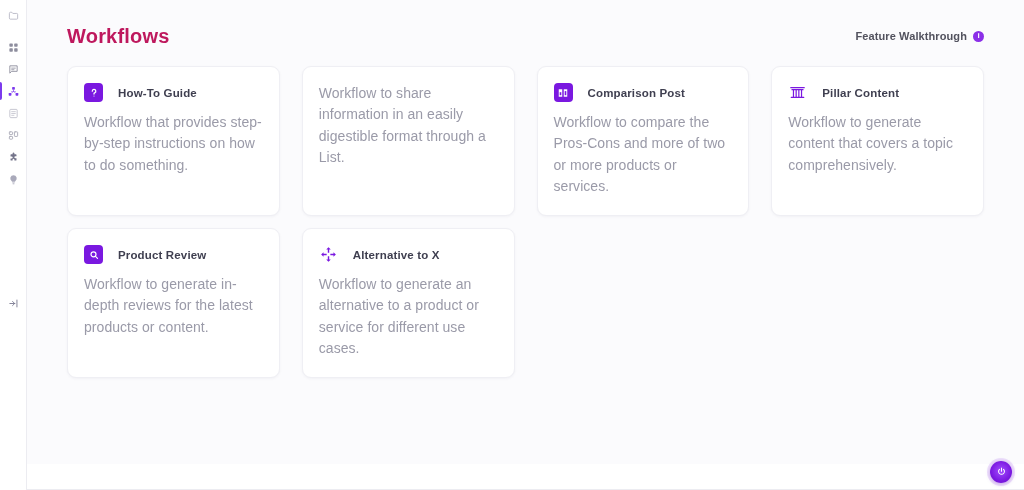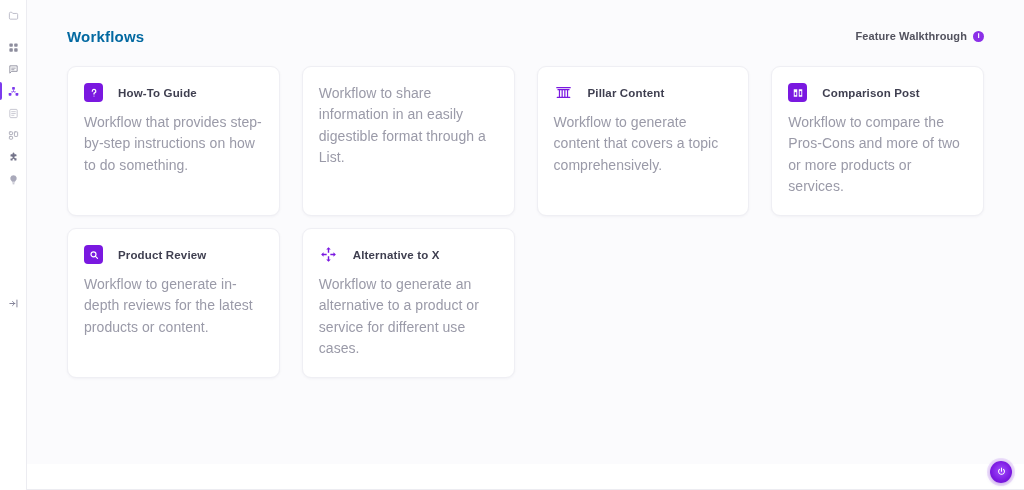--- a/index.html
+++ b/index.html
@@ -90,23 +90,23 @@
 
   
   .page-head {
     display: flex;
     align-items: center;
     justify-content: space-between;
     height: 28px;
     margin-bottom: 16px;
   }
   .page-title {
-    font-size: 15px;
+    font-size: 20px;
     font-weight: 700;
-    color: #0369a1;
+    color: #be185d;
     letter-spacing: .2px;
   }
   .walkthrough {
     display: flex;
     align-items: center;
     gap: 6px;
     cursor: pointer;
   }
   .walkthrough-label {
     font-size: 11px;
@@ -326,55 +326,55 @@
                 <circle cx="12" cy="18" r="1.15" fill="#ffffff" stroke="none"></circle>
               </svg>
             </span>
             <span class="card-title">How-To Guide</span>
           </div>
           <div class="card-desc">Workflow that provides step-by-step instructions on how to do something.</div>
         </div>
 
         <div class="card">
           <div class="card-desc">Workflow to share information in an easily digestible format through a List.</div>
+        </div>
+
+        <div class="card">
+          <div class="card-head">
+            <span class="card-icon boxed">
+              <svg width="12" height="12" viewBox="0 0 24 24" fill="#ffffff">
+                <path d="M3.5 4.5h7v15h-7z" fill="#ffffff"></path>
+                <path d="M5.4 16.4h3.2v-6H5.4z" fill="#7a18e0"></path>
+                <path d="M13.5 4.5h7v15h-7z" fill="#ffffff"></path>
+                <path d="M15.4 16.4h3.2V8.2h-3.2z" fill="#7a18e0"></path>
+              </svg>
+            </span>
+            <span class="card-title">Comparison Post</span>
+          </div>
+          <div class="card-desc">Workflow to compare the Pros-Cons and more of two or more products or services.</div>
         </div>
 
         <div class="card">
           <div class="card-head">
             <span class="card-icon">
               <svg width="17" height="17" viewBox="0 0 24 24" fill="none" stroke="#7a18e0" stroke-width="1.7" stroke-linecap="round" stroke-linejoin="round">
                 <path d="M2.5 5.2h19"></path>
                 <path d="M4.2 8h15.6"></path>
                 <path d="M6.3 8.4v10.2M10.1 8.4v10.2M13.9 8.4v10.2M17.7 8.4v10.2"></path>
                 <path d="M3.2 19h17.6"></path>
               </svg>
             </span>
             <span class="card-title">Pillar Content</span>
           </div>
           <div class="card-desc">Workflow to generate content that covers a topic comprehensively.</div>
         </div>
 
         <div class="card">
           <div class="card-head">
             <span class="card-icon boxed">
-              <svg width="12" height="12" viewBox="0 0 24 24" fill="#ffffff">
-                <path d="M3.5 4.5h7v15h-7z" fill="#ffffff"></path>
-                <path d="M5.4 16.4h3.2v-6H5.4z" fill="#7a18e0"></path>
-                <path d="M13.5 4.5h7v15h-7z" fill="#ffffff"></path>
-                <path d="M15.4 16.4h3.2V8.2h-3.2z" fill="#7a18e0"></path>
-              </svg>
-            </span>
-            <span class="card-title">Comparison Post</span>
-          </div>
-          <div class="card-desc">Workflow to compare the Pros-Cons and more of two or more products or services.</div>
-        </div>
-
-        <div class="card">
-          <div class="card-head">
-            <span class="card-icon boxed">
               <svg width="12" height="12" viewBox="0 0 24 24" fill="none" stroke="#ffffff" stroke-width="2.4" stroke-linecap="round">
                 <circle cx="11" cy="10.6" r="5"></circle>
                 <path d="M15 14.6 19 18.6"></path>
               </svg>
             </span>
             <span class="card-title">Product Review</span>
           </div>
           <div class="card-desc">Workflow to generate in-depth reviews for the latest products or content.</div>
         </div>
 

